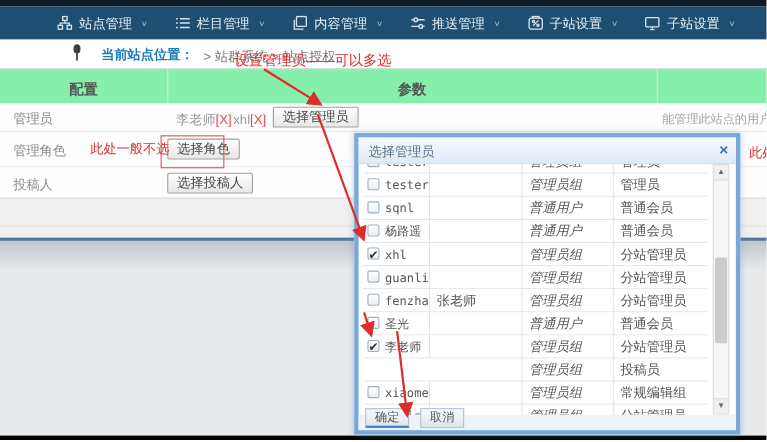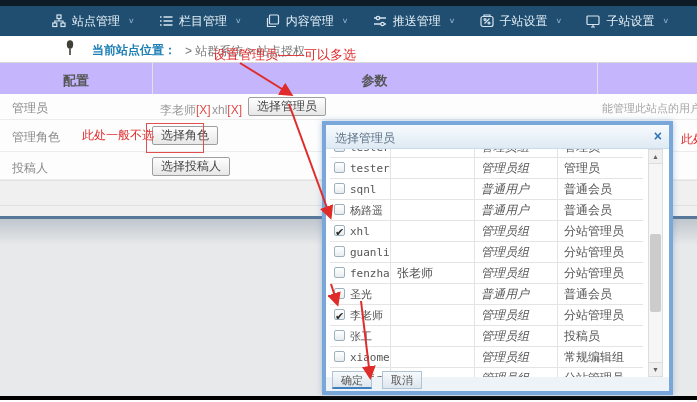--- a/index.html
+++ b/index.html
@@ -15,21 +15,21 @@
   .nav-item svg { display:block; }
   .nav-caret { color:#8fb3cd; font-size:9px; margin-left:2px; transform:scaleY(.8); }
 
   
   .crumb-bar { position:absolute; left:0; top:36px; width:697px; height:26px; background:#fff; }
   .crumb-icon { position:absolute; left:64px; top:4px; }
   .crumb-label { position:absolute; left:92px; top:6px; font-size:12px; font-weight:bold; color:#1b7eb5; }
   .crumb-path { position:absolute; left:185px; top:7px; font-size:12px; color:#777; }
 
   
-  .tbl-header { position:absolute; left:0; top:62px; width:697px; height:40px; background:#c4b5fd;
+  .tbl-header { position:absolute; left:0; top:62px; width:697px; height:40px; background:#86efac;
                 border-top:1px solid #d9d9d9; border-bottom:1px solid #a16207; }
   .th { position:absolute; top:9px; font-size:13px; font-weight:bold; color:#555; }
   .th-config { left:0; width:152px; text-align:center; }
   .th-params { left:152px; width:445px; text-align:center; }
   .vline { position:absolute; top:62px; width:1px; height:134px; background:#e2e2e2; }
   .row { position:absolute; left:0; width:697px; background:#fdfdfd; border-bottom:1px solid #ececec; }
   .row-label { position:absolute; left:12px; font-size:12px; color:#8a8a8a; }
   .admin-name { font-size:12px; color:#999; }
   .remove-x { font-size:12px; color:#e24c4c; cursor:pointer; }
   .btn { position:absolute; font-size:12px; color:#444; background:linear-gradient(#fefefe,#e7e7e7);
@@ -286,21 +286,20 @@
         </div>
 
         <div class="mrow">
           <div class="mc mc1"><span class="cb checked"></span><span class="uname">李老师</span></div>
           <div class="mc mc2"></div>
           <div class="mc mc3">管理员组</div>
           <div class="mc mc4">分站管理员</div>
         </div>
 
         <div class="mrow">
-          <div class="mc mc1"><span class="cb"></span><span class="uname">张工</span></div>
           <div class="mc mc2"></div>
           <div class="mc mc3">管理员组</div>
           <div class="mc mc4">投稿员</div>
         </div>
 
         <div class="mrow">
           <div class="mc mc1"><span class="cb"></span><span class="uname">xiaomeng</span></div>
           <div class="mc mc2"></div>
           <div class="mc mc3">管理员组</div>
           <div class="mc mc4">常规编辑组</div>

